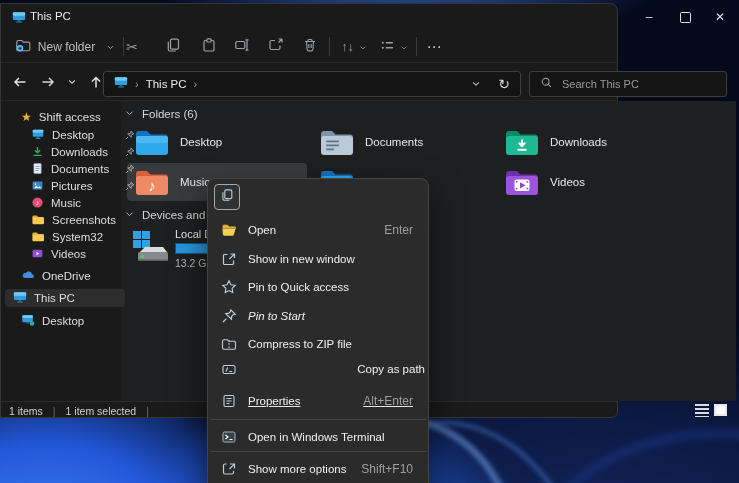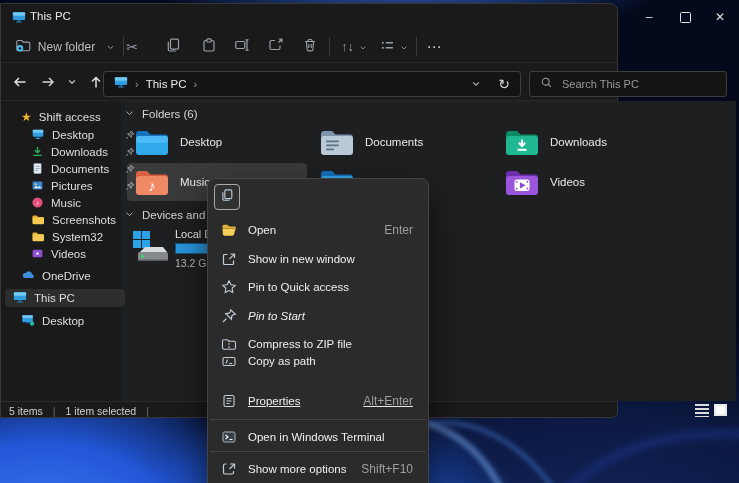--- a/index.html
+++ b/index.html
@@ -391,21 +391,21 @@
           <rect x="9" y="32.5" width="30" height="1.5" fill="#5a5e62"></rect>
           <circle cx="13.5" cy="29.5" r="1.7" fill="#3fd46a"></circle>
         </svg>
       </span>
       <span class="abs" style="left:48px;top:3px;font-size:11px;color:#e8e8e8;white-space:nowrap;">Local Disk</span>
       <span class="abs" style="left:48px;top:18px;width:62px;height:11px;background:#2796dd;border:1px solid #17567e;box-sizing:border-box;"></span>
       <span class="abs" style="left:48px;top:32px;font-size:10.5px;color:#b8b8b8;white-space:nowrap;">13.2 GB fr</span>
     </div>
 
     <div class="statusbar">
-      <span>5 items</span>
+      <span>1 items</span>
       <span class="div">|</span>
       <span>1 item selected</span>
       <span class="div">|</span>
       <div class="sb-views" style="left:694px;">
         <span style="width:14px;height:13px;display:inline-block;background:repeating-linear-gradient(#dcdcdc 0 2px, transparent 2px 4px);"></span>
         <span style="width:13px;height:12px;display:inline-block;border:2px solid #e8e8e8;background:#fdfdfd;box-sizing:border-box;"></span>
       </div>
     </div>
   </div>
 
@@ -448,21 +448,21 @@
     </div>
 
     <div class="menu-item" style="top:151px;">
       <span class="mi"><svg width="16" height="16" viewBox="0 0 16 16" fill="none" stroke="#c3cdd8" stroke-width="1.1">
             <path d="M1.5 5.2c0-.8.7-1.5 1.5-1.5h3.2l1.6 1.6h5.2c.8 0 1.5.7 1.5 1.5v5c0 .8-.7 1.5-1.5 1.5H3c-.8 0-1.5-.7-1.5-1.5z"></path>
             <path d="M8 3.9v9.4" stroke-dasharray="1.6 1.6"></path>
           </svg></span>
       <span class="ml">Compress to ZIP file</span>
     </div>
 
-    <div class="menu-item" style="top:168px;">
+    <div class="menu-item" style="top:176px;justify-content:space-between;">
       <span class="mi"><svg width="16" height="16" viewBox="0 0 16 16" fill="none" stroke="#c3cdd8" stroke-width="1.1">
             <rect x="2" y="4.5" width="12" height="8" rx="1.5"></rect>
             <path d="M5 10.5l1.6-4M8.2 10.5h3"></path>
           </svg></span>
       <span class="ml">Copy as path</span>
     </div>
 
     <div class="menu-item" style="top:208px;text-decoration:underline;">
       <span class="mi"><svg width="16" height="16" viewBox="0 0 16 16" fill="none" stroke="#c3cdd8" stroke-width="1.1">
             <rect x="3" y="2.5" width="10" height="11" rx="1.5"></rect>

